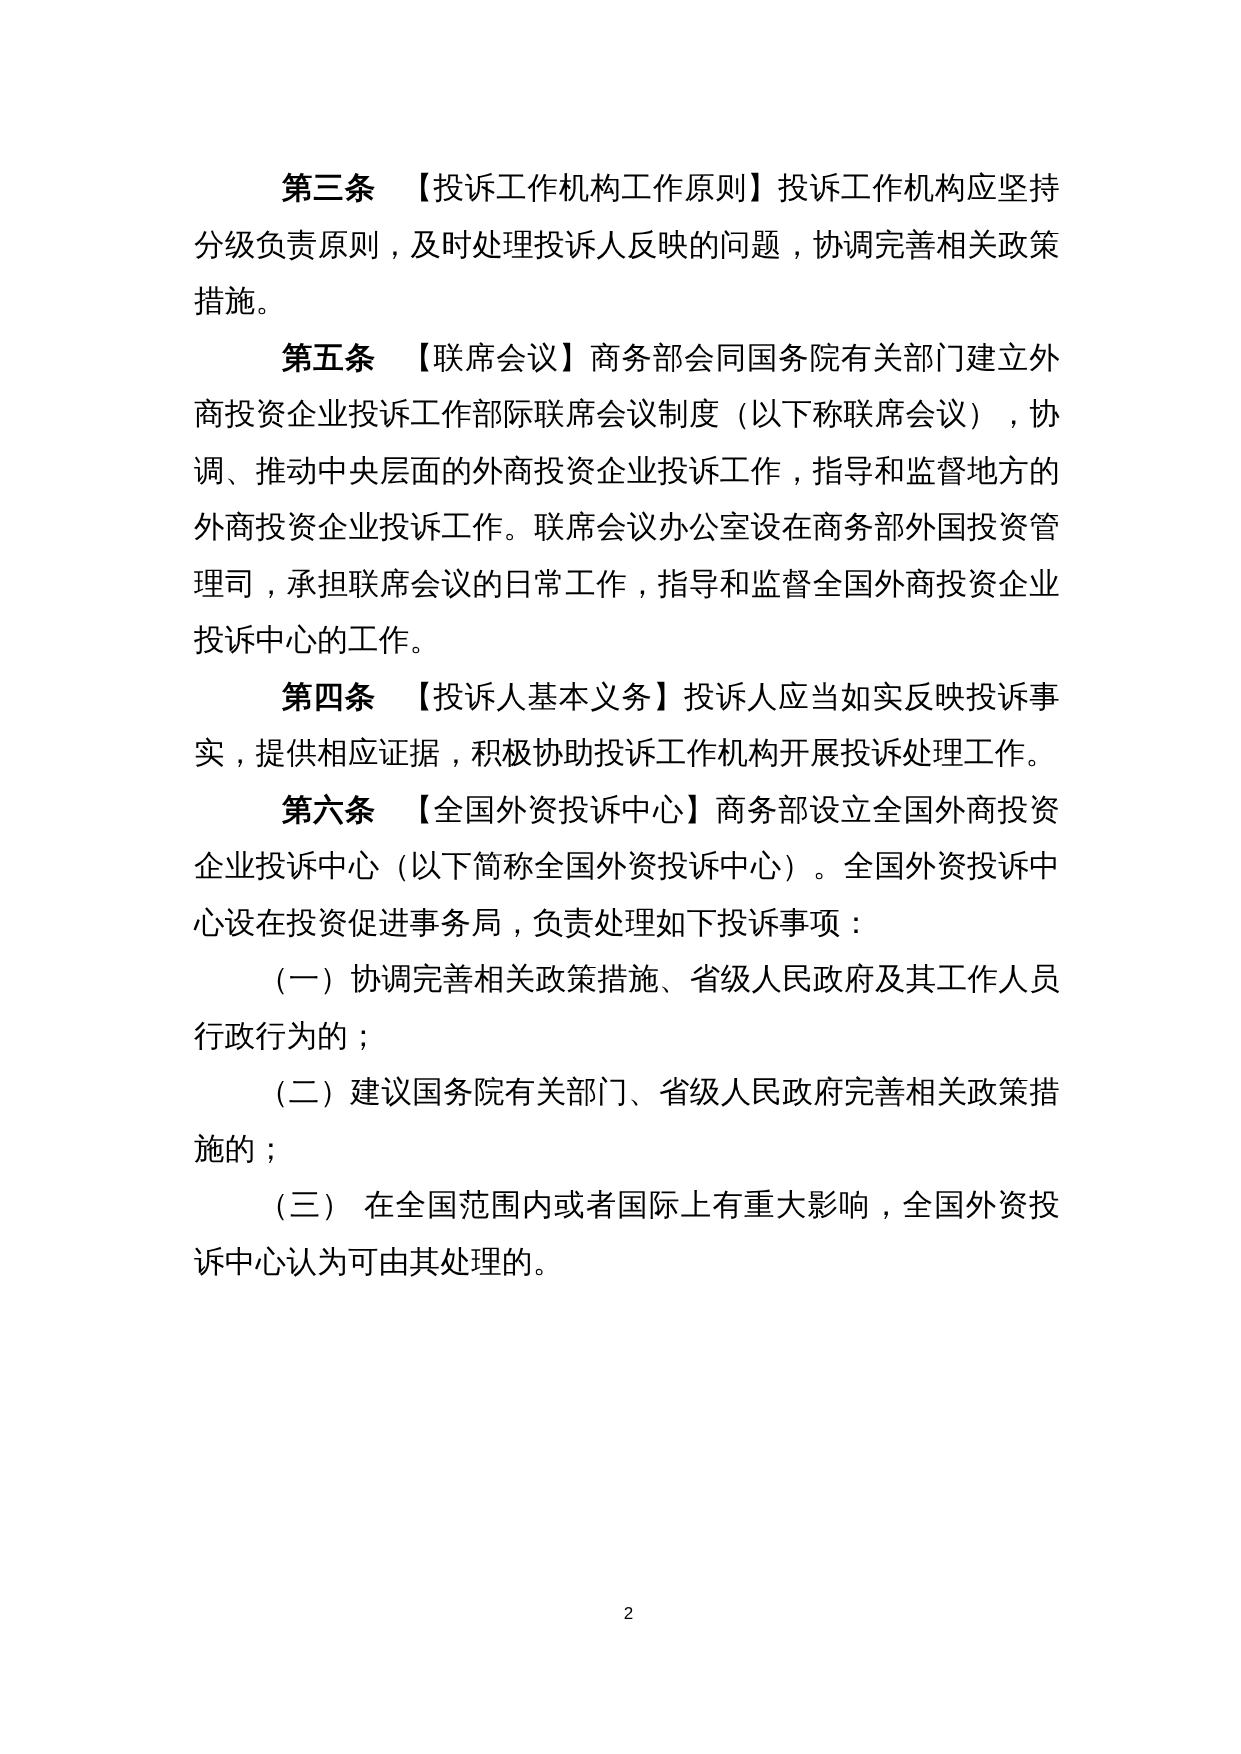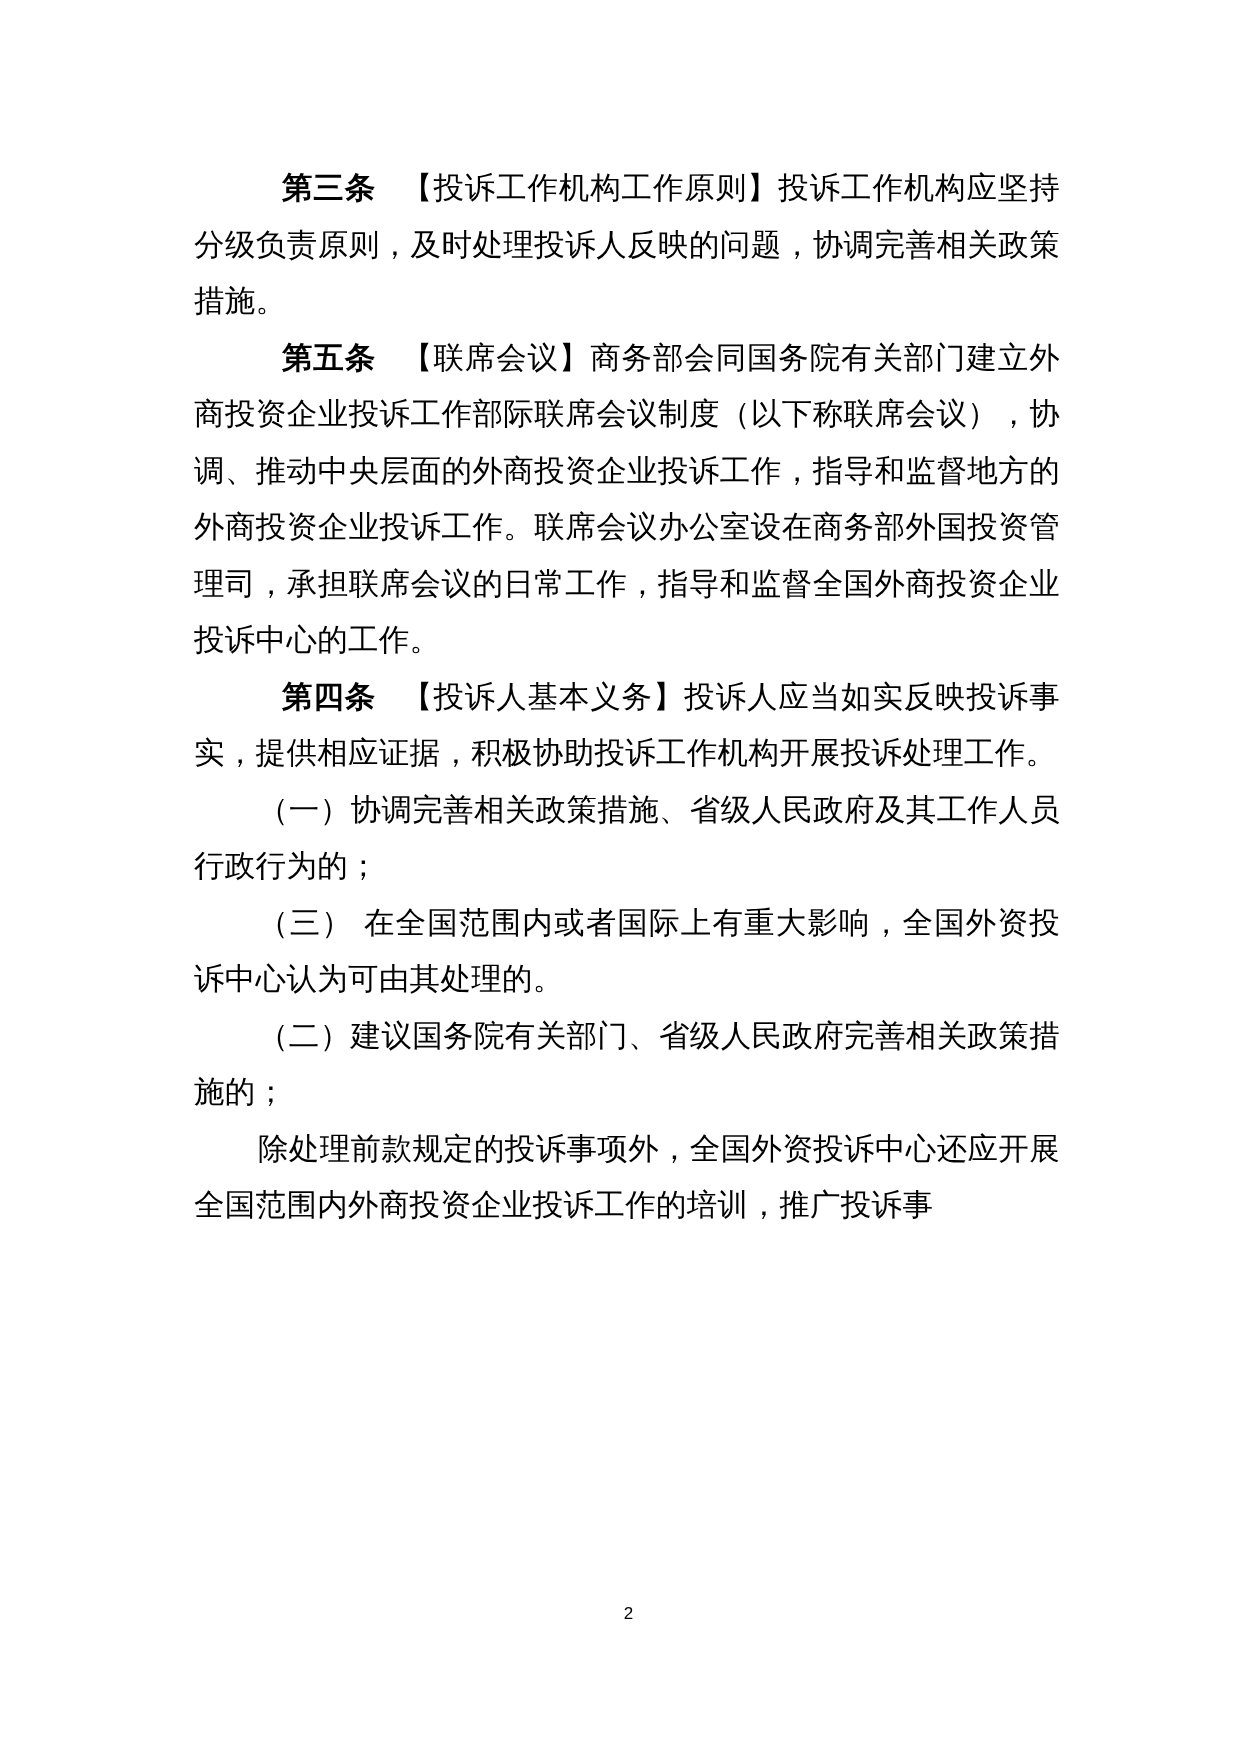--- a/index.html
+++ b/index.html
@@ -65,25 +65,27 @@
     </p>
 
     <p class="para indent">
       <span class="article-no">第五条</span><span>【联席会议】商务部会同国务院有关部门建立外商投资企业投诉工作部际联席会议制度（以下称联席会议），协调、推动中央层面的外商投资企业投诉工作，指导和监督地方的外商投资企业投诉工作。联席会议办公室设在商务部外国投资管理司，承担联席会议的日常工作，指导和监督全国外商投资企业投诉中心的工作。</span>
     </p>
 
     <p class="para indent">
       <span class="article-no">第四条</span><span>【投诉人基本义务】投诉人应当如实反映投诉事实，提供相应证据，积极协助投诉工作机构开展投诉处理工作。</span>
     </p>
 
+    <p class="para indent">
+      <span class="article-no">第六条</span><span>【全国外资投诉中心】商务部设立全国外商投资企业投诉中心（以下简称全国外资投诉中心）。全国外资投诉中心设在投资促进事务局，负责处理如下投诉事项：</span>
+    </p>
 
     <p class="para indent-small">（一）协调完善相关政策措施、省级人民政府及其工作人员行政行为的；</p>
 
+    <p class="para indent-small">（二）建议国务院有关部门、省级人民政府完善相关政策措施的；</p>
+
     <p class="para indent-small">（三） 在全国范围内或者国际上有重大影响，全国外资投诉中心认为可由其处理的。</p>
 
-    <p class="para indent-small">（二）建议国务院有关部门、省级人民政府完善相关政策措施的；</p>
-
-    <p class="para indent-small">除处理前款规定的投诉事项外，全国外资投诉中心还应开展全国范围内外商投资企业投诉工作的培训，推广投诉事</p>
 
   </div>
 
   <div class="page-number">2</div>
 </div>
 
 </body></html>

